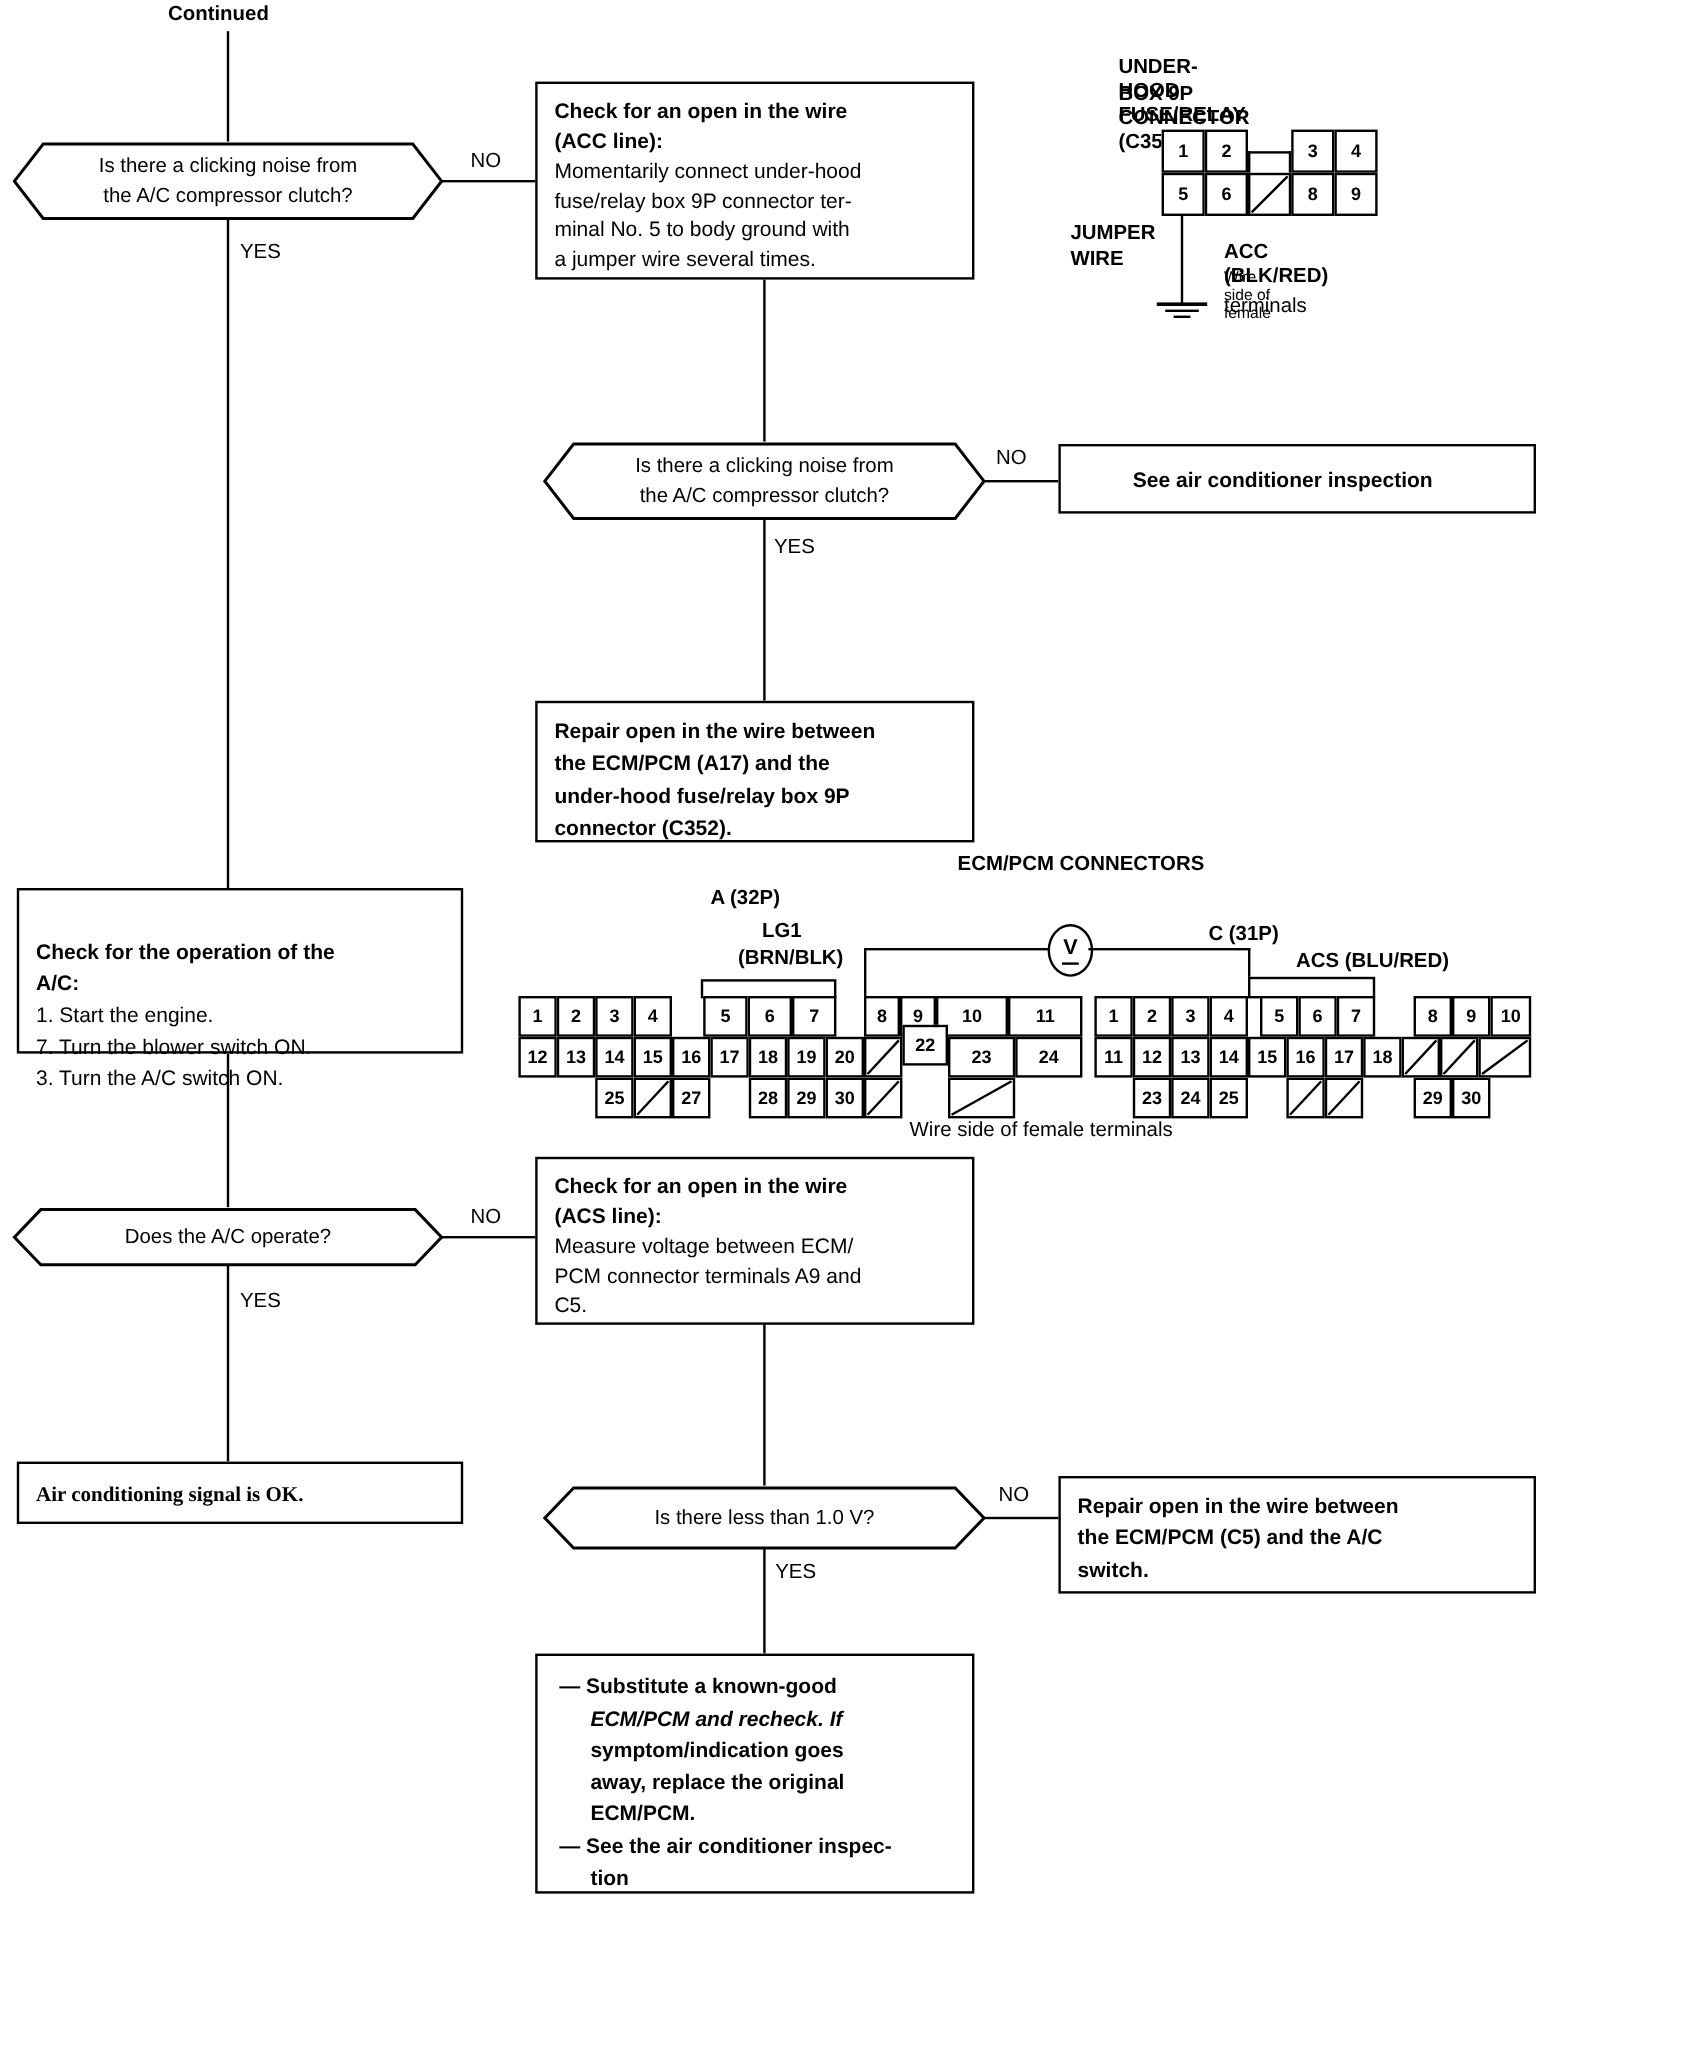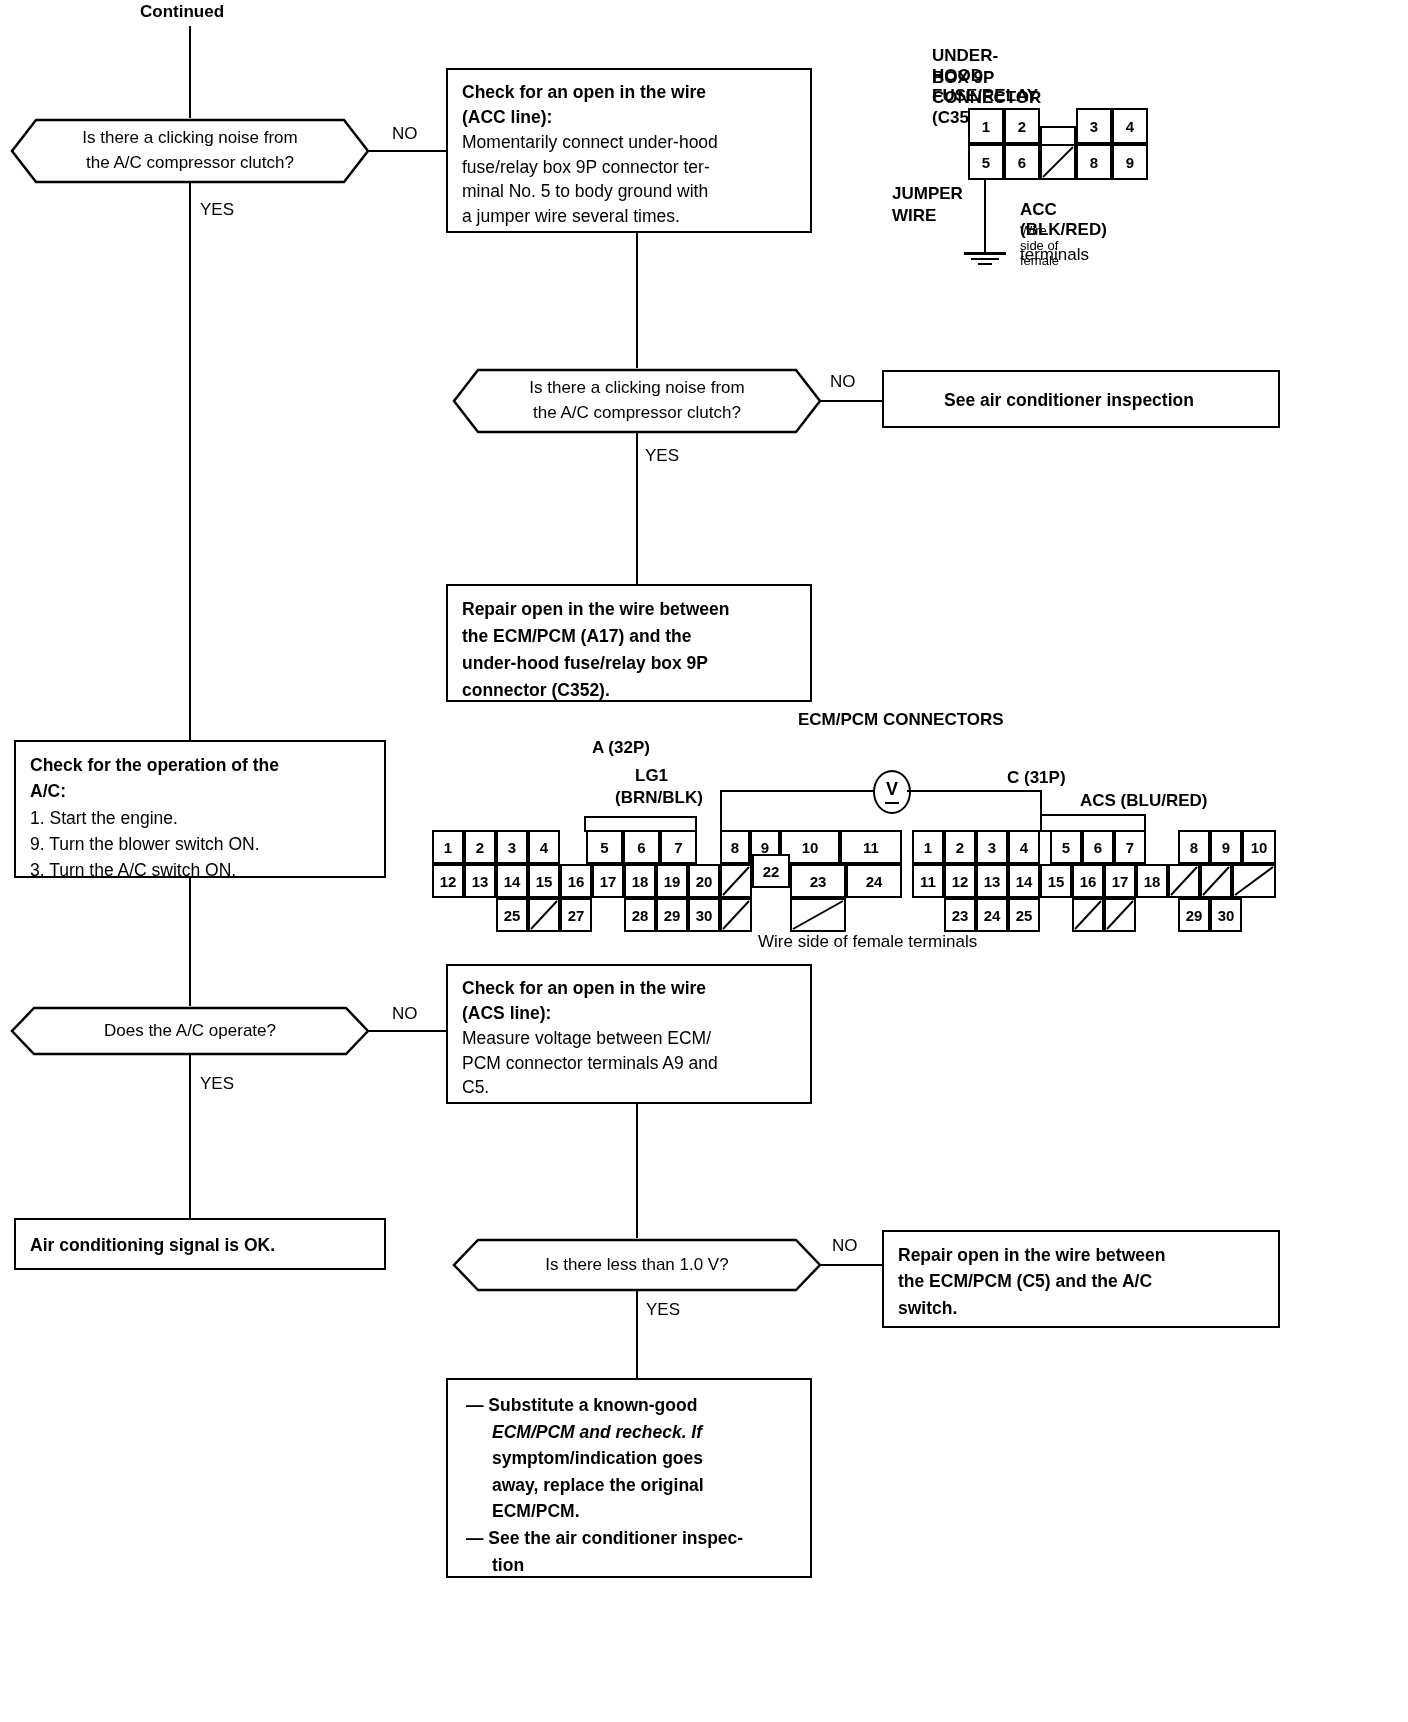--- a/index.html
+++ b/index.html
@@ -259,25 +259,25 @@
         </svg>
     </div>
     <div class="cell" style="left:266px;top:68px;width:32px;height:34px;">29</div>
     <div class="cell" style="left:298px;top:68px;width:32px;height:34px;">30</div>
   </div>
 
   <div class="lbl" style="left:338px;top:232px;font-size:17px;">Wire side of female terminals</div>
 </div>
 
 <div class="box" style="left:14px;top:740px;width:372px;height:138px;">
-  <div class="txt" style="line-height:1.5;">
+  <div class="txt" style="line-height:1.5;margin-top:28px;">
     <div>Check for the operation of the</div>
     <div>A/C:</div>
     <div style="font-weight:normal;">1.  Start the engine.</div>
-    <div style="font-weight:normal;">9.  Turn the blower switch ON.</div>
+    <div style="font-weight:normal;">7.  Turn the blower switch ON.</div>
     <div style="font-weight:normal;">3.  Turn the A/C switch ON.</div>
   </div>
 </div>
 <div class="vline" style="left:189px;top:878px;height:128px;"></div>
 
 <div class="hex" style="left:10px;top:1006px;width:360px;height:50px;">
   <svg width="360" height="50" viewBox="0 0 360 50">
     <polygon points="24,2 336,2 358,25 336,48 24,48 2,25" fill="#fff" stroke="#000" stroke-width="2.5"></polygon>
   </svg>
   <div class="hlabel">
@@ -293,21 +293,21 @@
   <div class="txt">
     <div>Check for an open in the wire</div>
     <div>(ACS line):</div>
     <div style="font-weight:normal;">Measure voltage between ECM/</div>
     <div style="font-weight:normal;">PCM connector terminals A9 and</div>
     <div style="font-weight:normal;">C5.</div>
   </div>
 </div>
 <div class="vline" style="left:636px;top:1104px;height:134px;"></div>
 
-<div class="box" style="left:14px;top:1218px;width:372px;height:52px;">
+<div class="box" style="left:14px;top:1218px;width:372px;height:52px;font-family:Liberation Serif, serif;">
   <div class="txt" style="padding-top:13px;">Air conditioning signal is OK.</div>
 </div>
 
 <div class="hex" style="left:452px;top:1238px;width:370px;height:54px;">
   <svg width="370" height="54" viewBox="0 0 370 54">
     <polygon points="26,2 344,2 368,27 344,52 26,52 2,27" fill="#fff" stroke="#000" stroke-width="2.5"></polygon>
   </svg>
   <div class="hlabel">
     <div>Is there less than 1.0 V?</div>
   </div>

